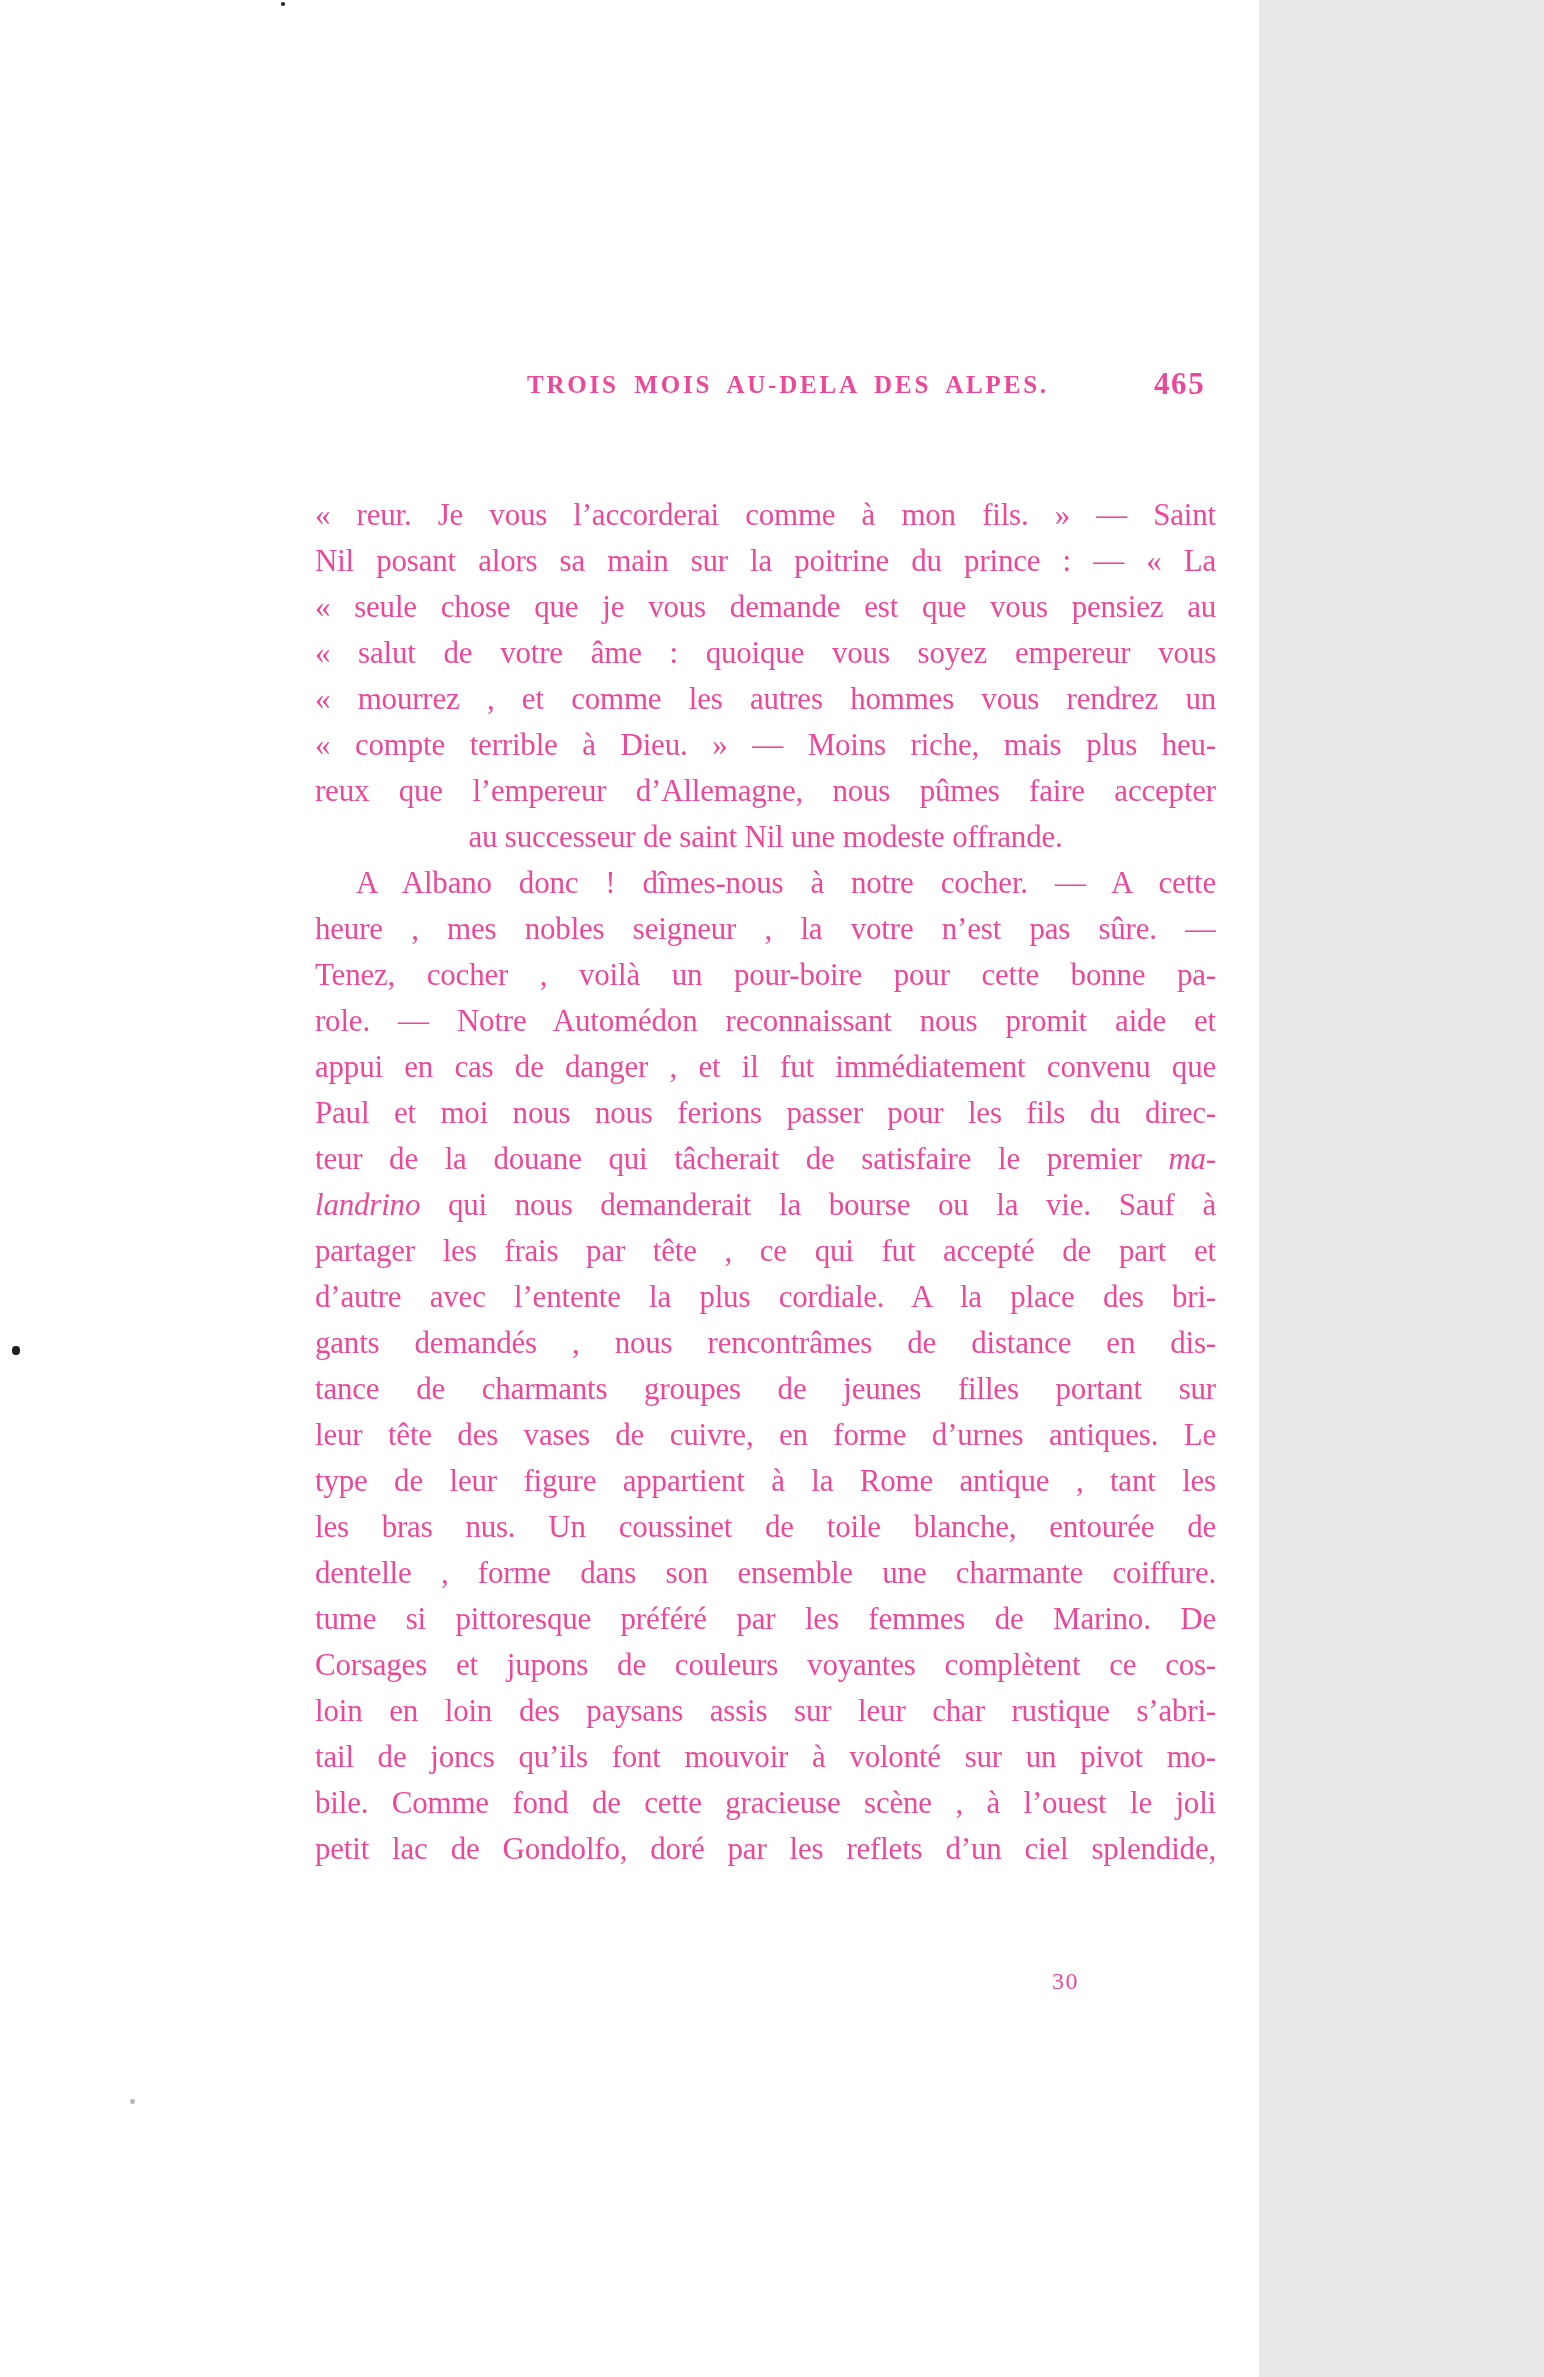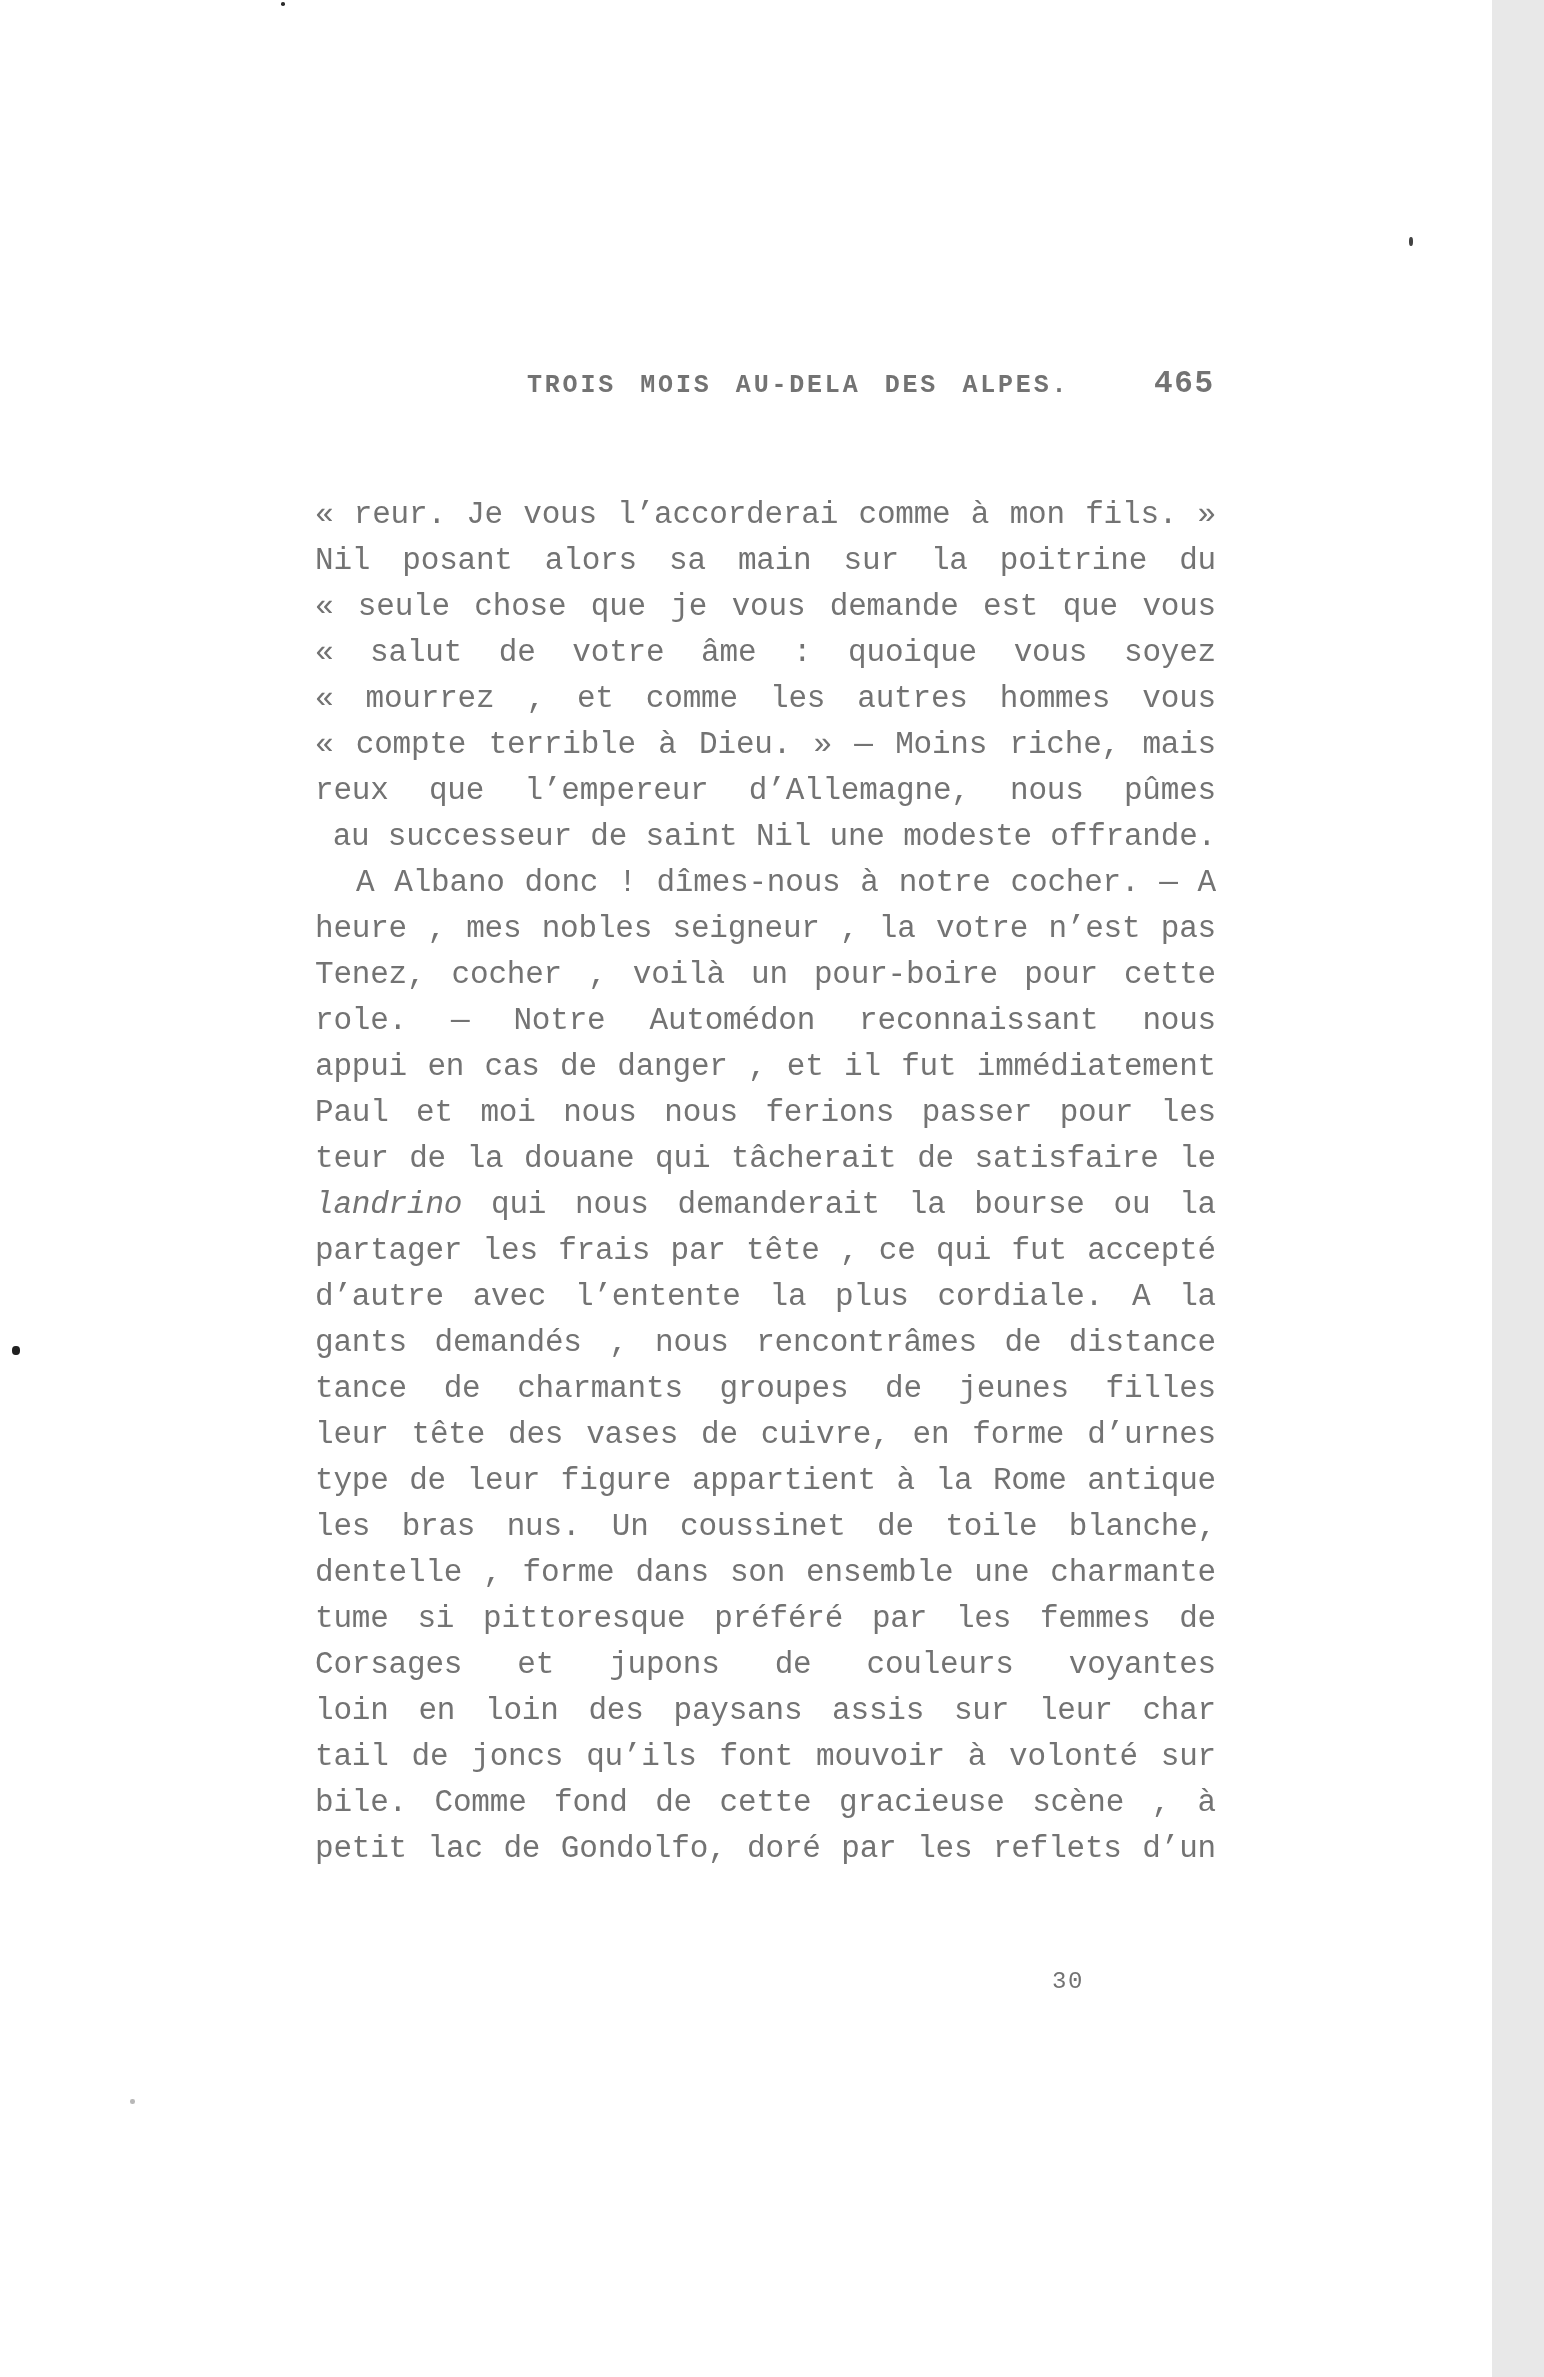--- a/index.html
+++ b/index.html
@@ -2,26 +2,26 @@
 <html style="font-size:13px"><head>
 <meta charset="utf-8">
 <style>
   html, body {
     margin: 0;
     padding: 0;
     background: #e8e8e8;
   }
   .page {
     position: relative;
-    width: 1492px;
+    width: 1259px;
     height: 2377px;
     background: #ffffff;
     overflow: hidden;
-    font-family: Liberation Mono, monospace;
-    color: #737373;
+    font-family: Liberation Serif, serif;
+    color: #ec4899;
   }
   .running-header {
     position: absolute;
     top: 366px;
     left: 0;
     width: 1544px;
     height: 41px;
   }
   .header-title {
     position: absolute;
@@ -47,21 +47,21 @@
     top: 447px;
     width: 901px;
     margin-top: 45px;
   }
   .line {
     height: 46px;
     font-size: 31px;
     line-height: 46px;
     letter-spacing: -0.2px;
     overflow: hidden;
-    text-align: right;
+    text-align: center;
   }
   .line.just {
     text-align: justify;
     text-align-last: justify;
   }
   .line.indent {
     text-indent: 41px;
   }
   .it {
     font-style: italic;

